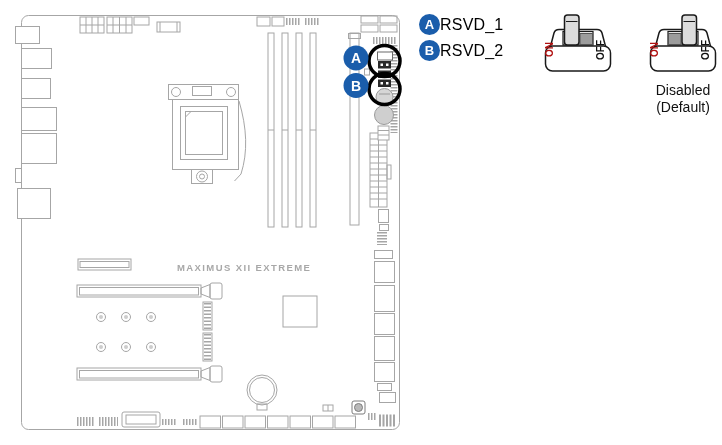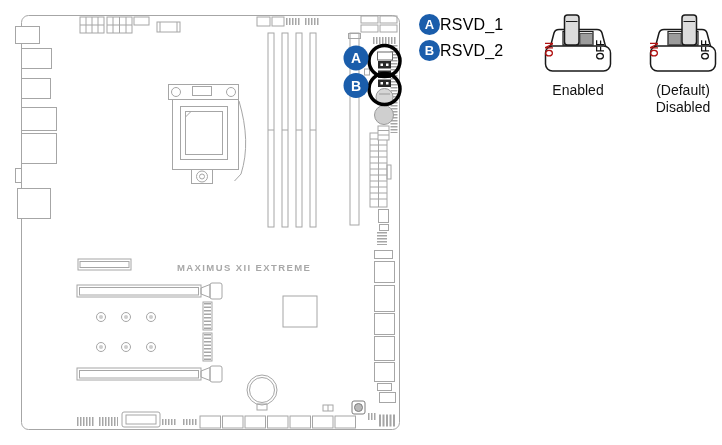--- a/index.html
+++ b/index.html
@@ -237,37 +237,36 @@
         <rect x="24" y="19.5" width="30" height="13.5" stroke-width="1.2"></rect>
         <rect x="41" y="21.5" width="12.5" height="11" fill="#9c9c9c" stroke="#555" stroke-width="1"></rect>
         <g>
           <rect x="25.5" y="3" width="14.5" height="30" rx="3" fill="#dcdcdc"></rect>
           <line x1="27" y1="9.5" x2="38.5" y2="9.5" stroke-width="1"></line>
         </g>
       </g>
       <text transform="translate(14 45) rotate(-90)" font-size="10" font-weight="bold" fill="#b11212">ON</text>
       <text transform="translate(65 48) rotate(-90)" font-size="10" font-weight="bold" fill="#111">OFF</text>
     </svg>
-    <div class="state-label">Enabled</div>
   </div>
 
   <div class="switch-fig disabled">
     <svg width="78" height="66" viewBox="0 0 78 66">
       <g stroke="#1a1a1a" stroke-width="1.5" fill="#fff">
         <path d="M10 40 L15 21 Q16 17.5 20 17.5 L58 17.5 Q62 17.5 63 21 L68 40 Z"></path>
         <rect x="6.5" y="34" width="65" height="25" rx="7"></rect>
         <rect x="24" y="19.5" width="30" height="13.5" stroke-width="1.2"></rect>
         <rect x="24.5" y="21.5" width="12.5" height="11" fill="#9c9c9c" stroke="#555" stroke-width="1"></rect>
         <g>
           <rect x="38" y="3" width="14.5" height="30" rx="3" fill="#dcdcdc"></rect>
           <line x1="39.5" y1="9.5" x2="51" y2="9.5" stroke-width="1"></line>
         </g>
       </g>
       <text transform="translate(14 45) rotate(-90)" font-size="10" font-weight="bold" fill="#b11212">ON</text>
       <text transform="translate(65 48) rotate(-90)" font-size="10" font-weight="bold" fill="#111">OFF</text>
     </svg>
     <div class="state-label">
+      <div>Disabled</div>
       <div>(Default)</div>
-      <div>Disabled</div>
     </div>
   </div>
 
 </div>
 
 </body></html>

